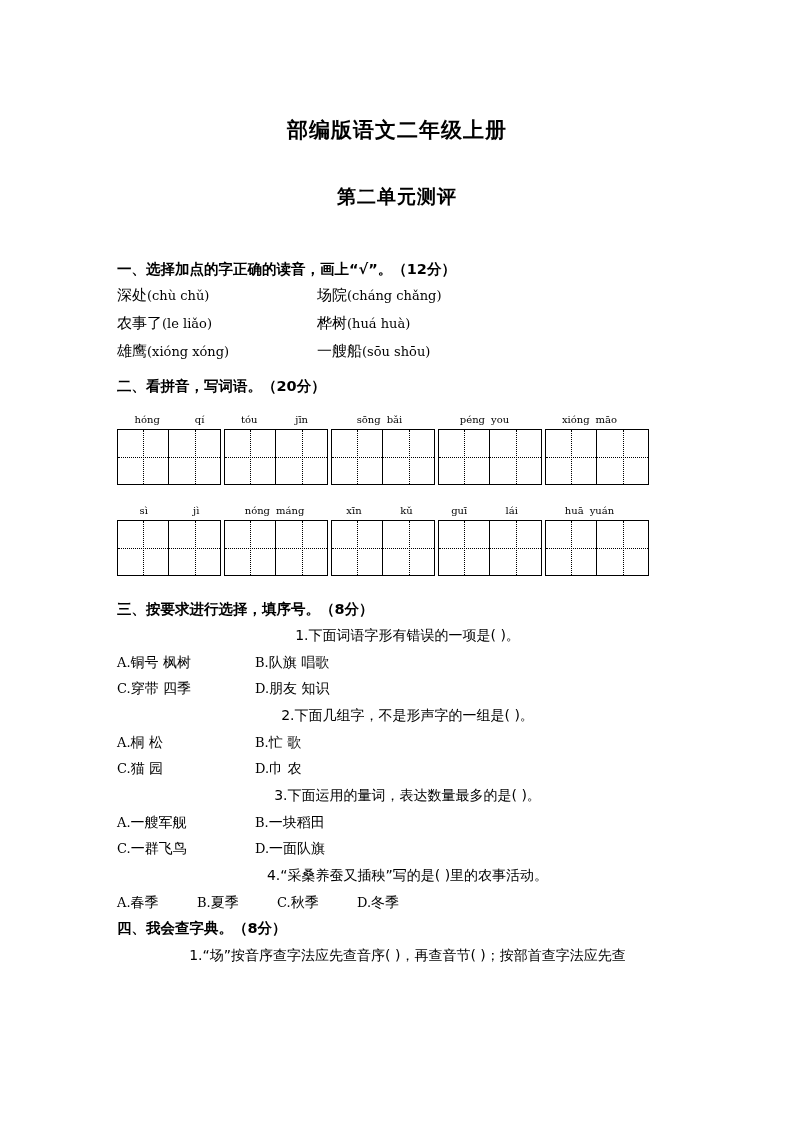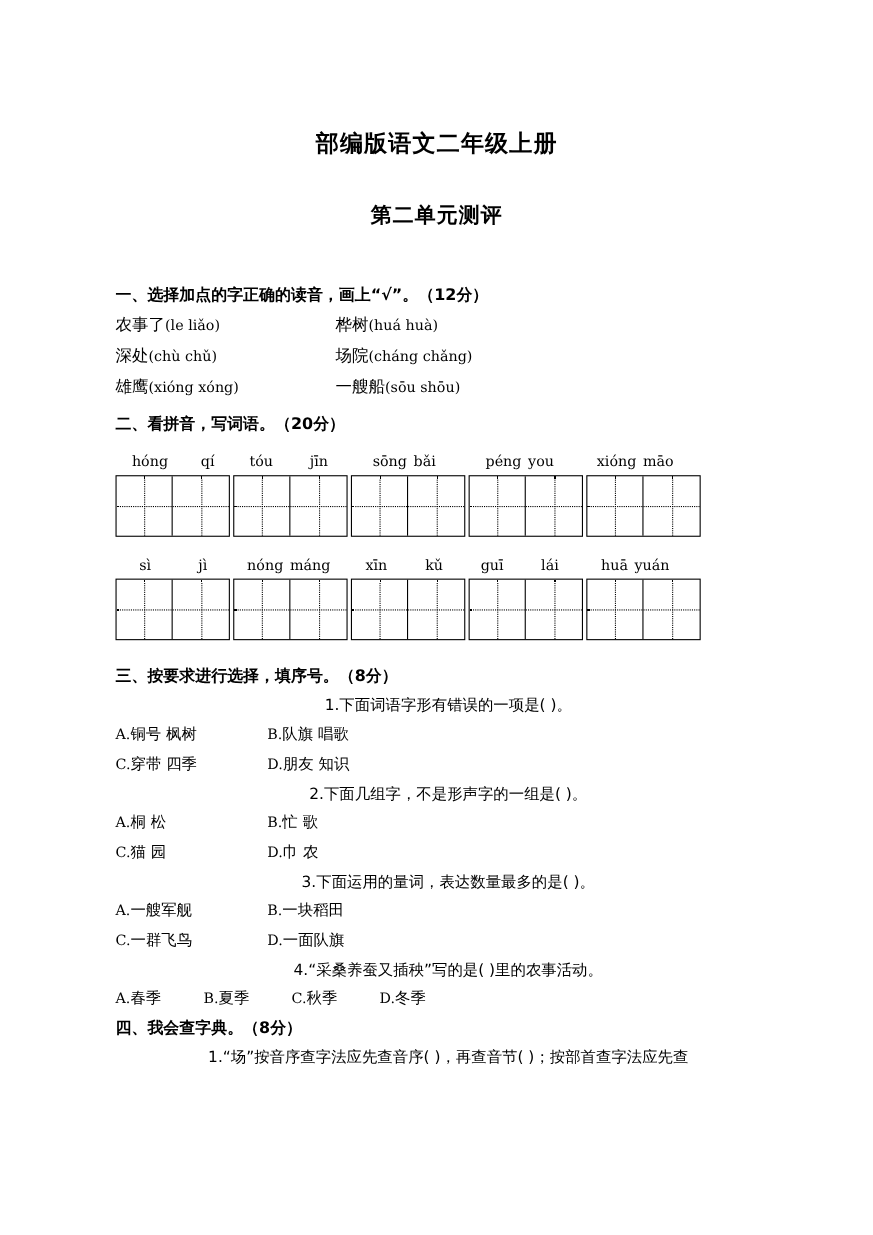--- a/index.html
+++ b/index.html
@@ -39,21 +39,21 @@
     font-size: 19px;
     font-weight: bold;
     letter-spacing: 1px;
     margin: 16px;
     padding-top: 26px;
     line-height: 1.2;
   }
 
   
   .content {
-    margin: 0;
+    margin: 12px;
     padding: 38px 84px 0 105px;
   }
 
   .section-head {
     font-size: 14.5px;
     font-weight: bold;
     line-height: 1.05;
     margin: 0 0 11px 0;
     white-space: nowrap;
   }
@@ -140,21 +140,21 @@
     display: flex;
     margin: 0 0 4px 0;
     padding: 0;
   }
   .py-group {
     width: 105px;
     flex: 0 0 105px;
     display: flex;
     justify-content: space-around;
     font-family: "DejaVu Serif", serif;
-    font-size: 13px;
+    font-size: 10px;
     line-height: 1.1;
     white-space: nowrap;
     align-items: flex-end;
   }
   .py-group.tight { justify-content: center; }
   .py-group.tight span + span { margin-left: 6px; }
 
   .spacer-8  { height: 8px; }
   .spacer-20 { height: 20px; }
   .spacer-26 { height: 26px; }
@@ -165,26 +165,26 @@
 <div class="page">
 
   <h1 class="doc-title">部编版语文二年级上册</h1>
   <h2 class="doc-subtitle">第二单元测评</h2>
 
   <div class="content">
 
     <div class="section-head">一、选择加点的字正确的读音，画上“√”。（12分）</div>
 
     <div class="two-col">
+      <div class="cl"><span class="han">深处</span><span class="py">(chù   chǔ)</span></div>
+      <div class="cr"><span class="han">场院</span><span class="py">(cháng   chǎng)</span></div>
+    </div>
+    <div class="two-col">
       <div class="cl"><span class="han">农事了</span><span class="py">(le   liǎo)</span></div>
       <div class="cr"><span class="han">桦树</span><span class="py">(huá   huà)</span></div>
-    </div>
-    <div class="two-col">
-      <div class="cl"><span class="han">深处</span><span class="py">(chù   chǔ)</span></div>
-      <div class="cr"><span class="han">场院</span><span class="py">(cháng   chǎng)</span></div>
     </div>
     <div class="two-col">
       <div class="cl"><span class="han">雄鹰</span><span class="py">(xióng   xóng)</span></div>
       <div class="cr"><span class="han">一艘船</span><span class="py">(sōu   shōu)</span></div>
     </div>
 
     <div class="spacer-8"></div>
 
     <div class="section-head">二、看拼音，写词语。（20分）</div>
 

